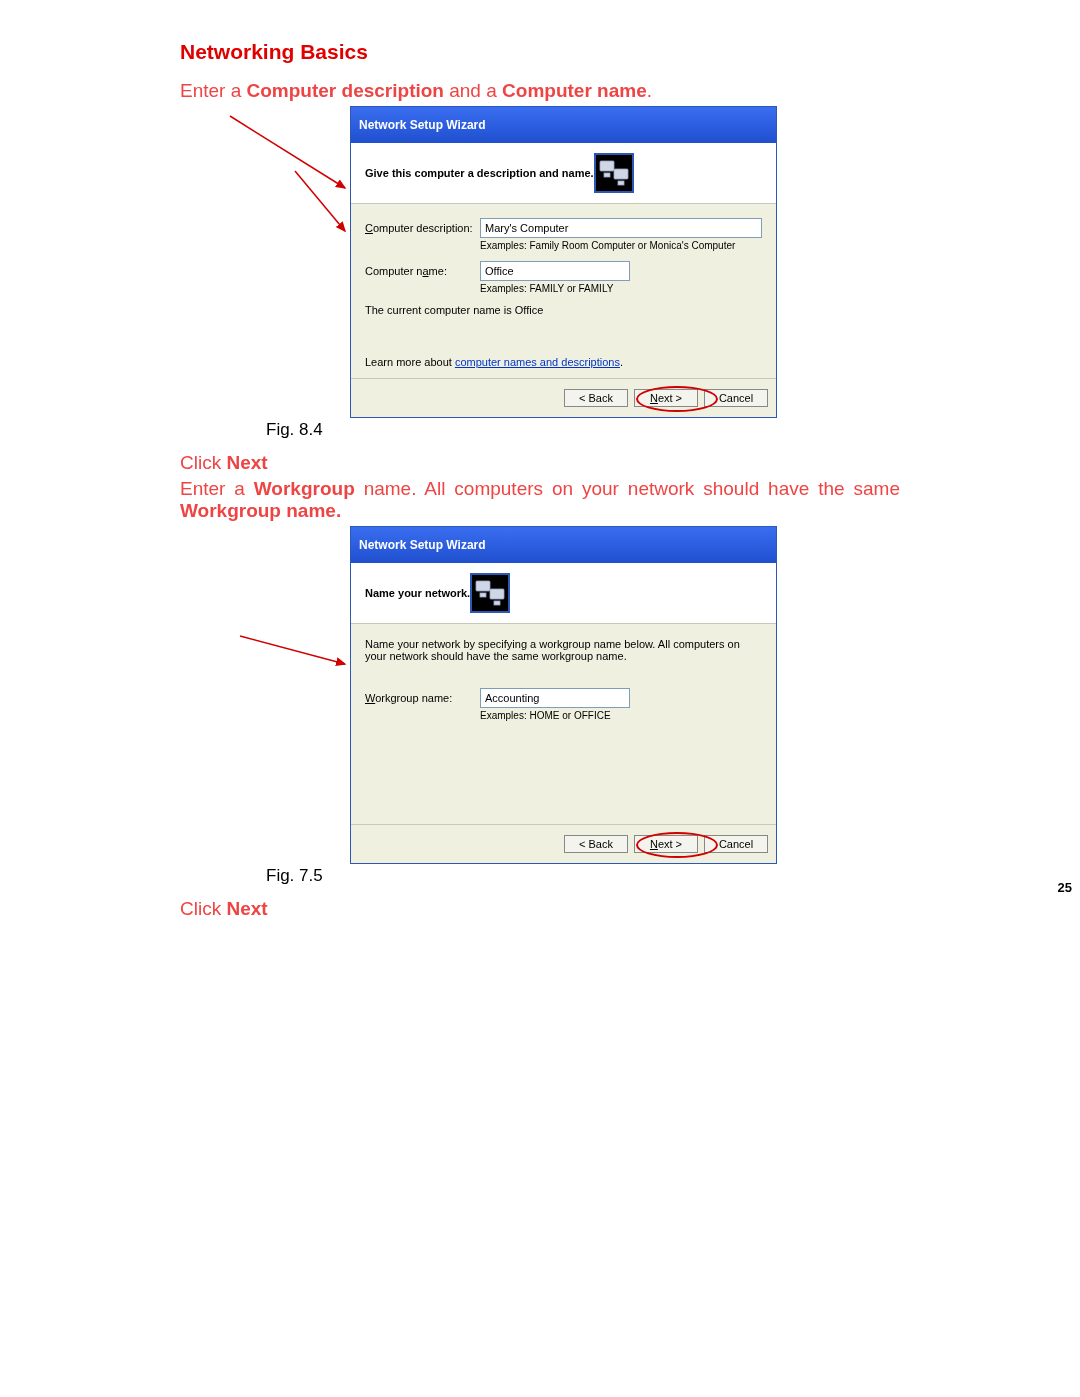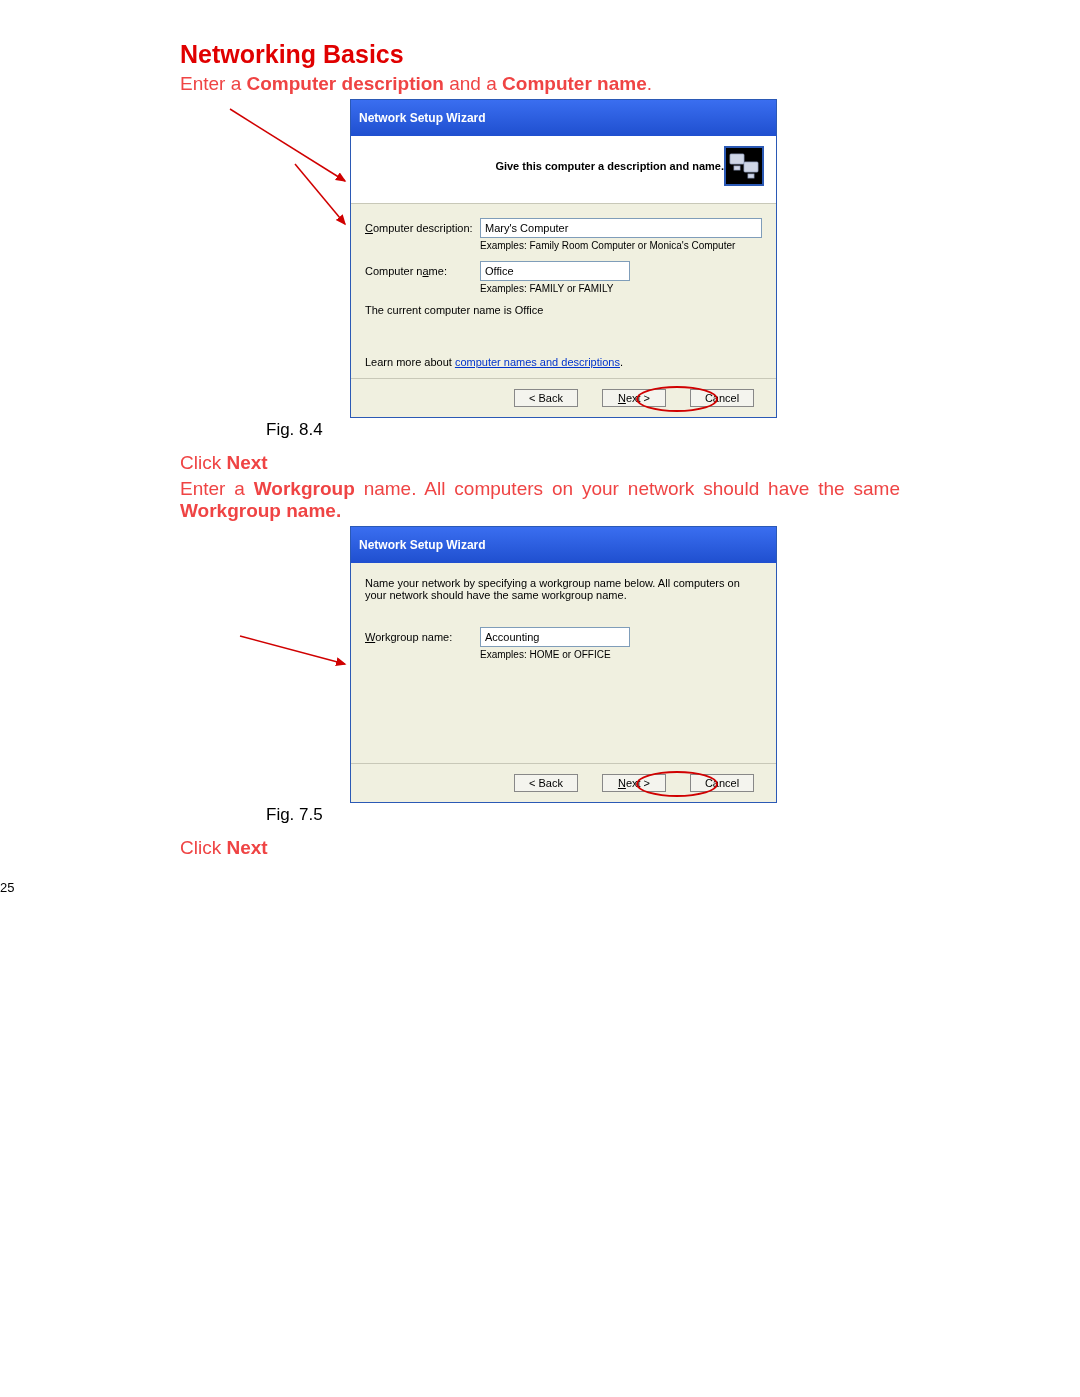--- a/index.html
+++ b/index.html
@@ -7,22 +7,22 @@
     width:1080px;
     min-height:1397px;
     font-family:Arial,Helvetica,sans-serif;
     box-sizing:border-box;
     padding:40px 180px 0 180px;
     position:relative;
   }
   .section-title{
     color:#e00000;
     font-weight:bold;
-    font-size:25px;
-    margin:0 0 4px 0;
+    font-size:21px;
+    margin:0 0 16px 0;
   }
   .instr{
     font-size:19px;
     color:#ef4444;
     margin:0 0 4px 0;
   }
   .instr b{font-weight:bold;}
   .fig-wrap{
     position:relative;
     width:515px;
@@ -39,24 +39,24 @@
   }
   .titlebar{
     background:linear-gradient(#3a6ef0,#1f4fcf);
     color:#fff;
     font-weight:bold;
     font-size:12px;
     padding:11px 8px;
   }
   .header{
     background:#fff;
-    padding:10px 12px 17px 14px;
+    padding:10px 12px 10px 14px;
     display:flex;
     align-items:center;
-    justify-content:flex-end;
+    justify-content:flex-start;
     border-bottom:1px solid #c8c8b8;
   }
   .header-text{font-weight:bold;}
   .header-icon{
     width:40px;height:40px;
     background:#000;
     border:2px solid #2b59b5;
     box-sizing:border-box;
     position:relative;
   }
@@ -90,24 +90,24 @@
     margin-left:115px;
     font-size:10px;
     margin-bottom:10px;
   }
   .current-line{margin:6px 0 40px 0;font-size:11px;}
   .learn-line{font-size:11px;}
   .learn-line a{color:#0033cc;text-decoration:underline;}
   .footer{
     background:#f0f0e0;
     border-top:1px solid #c8c8b8;
-    padding:10px 22px;
+    padding:10px 8px;
     display:flex;
     justify-content:flex-end;
-    gap:24px;
+    gap:6px;
     align-items:center;
   }
   .btn{
     min-width:64px;
     background:#f4f4ee;
     border:1px solid #888;
     font-size:11px;
     font-family:Tahoma,sans-serif;
     padding:2px 8px;
     cursor:pointer;
@@ -119,23 +119,24 @@
     border-radius:50%;
     pointer-events:none;
   }
   .caption{
     font-size:17px;
     color:#000;
     margin:2px 0 12px 86px;
   }
   .pagenum{
     position:absolute;
-    left:0;right:0;
-    text-align:left;
+    left:0;right:8px;
+    text-align:right;
     font-size:13px;
+    font-weight:bold;
   }
   
   .arrow{position:absolute;pointer-events:none;}
 </style>
 </head>
 <body>
 
 <div class="section-title">Networking Basics</div>
 
 <p class="instr">
@@ -213,20 +214,33 @@
     <defs>
       <marker id="ah2" markerWidth="8" markerHeight="8" refX="6" refY="3" orient="auto">
         <path d="M0,0 L7,3 L0,6 Z" fill="#d00000"></path>
       </marker>
     </defs>
     <line x1="5" y1="10" x2="110" y2="38" stroke="#d00000" stroke-width="1.5" marker-end="url(#ah2)"></line>
   </svg>
 
   <div class="wizard">
     <div class="titlebar">Network Setup Wizard</div>
+    <div class="header">
+      <span class="header-text">Name your network.</span>
+      <span class="header-icon">
+        <svg viewBox="0 0 36 36">
+            <g fill="#cfd6e6" stroke="#9aa6c4" stroke-width="0.8">
+          <rect x="4" y="6" width="14" height="10" rx="1"></rect>
+          <rect x="18" y="14" width="14" height="10" rx="1"></rect>
+          <rect x="8" y="18" width="6" height="4"></rect>
+          <rect x="22" y="26" width="6" height="4"></rect>
+        </g>
+          </svg>
+      </span>
+    </div>
     <div class="body" style="min-height:200px;">
       <div style="font-size:11px;margin-bottom:26px;">Name your network by specifying a workgroup name below. All computers on your network should have the same workgroup name.</div>
       <div class="field-row">
         <span class="field-label"><span class="ul">W</span><span>orkgroup name:</span></span>
         <input class="field-input" style="max-width: 140px;" value="Accounting">
       </div>
       <div class="examples">Examples: HOME or OFFICE</div>
     </div>
     <div class="footer" style="position:relative;">
       <button class="btn"><span>&lt; Back</span></button>

